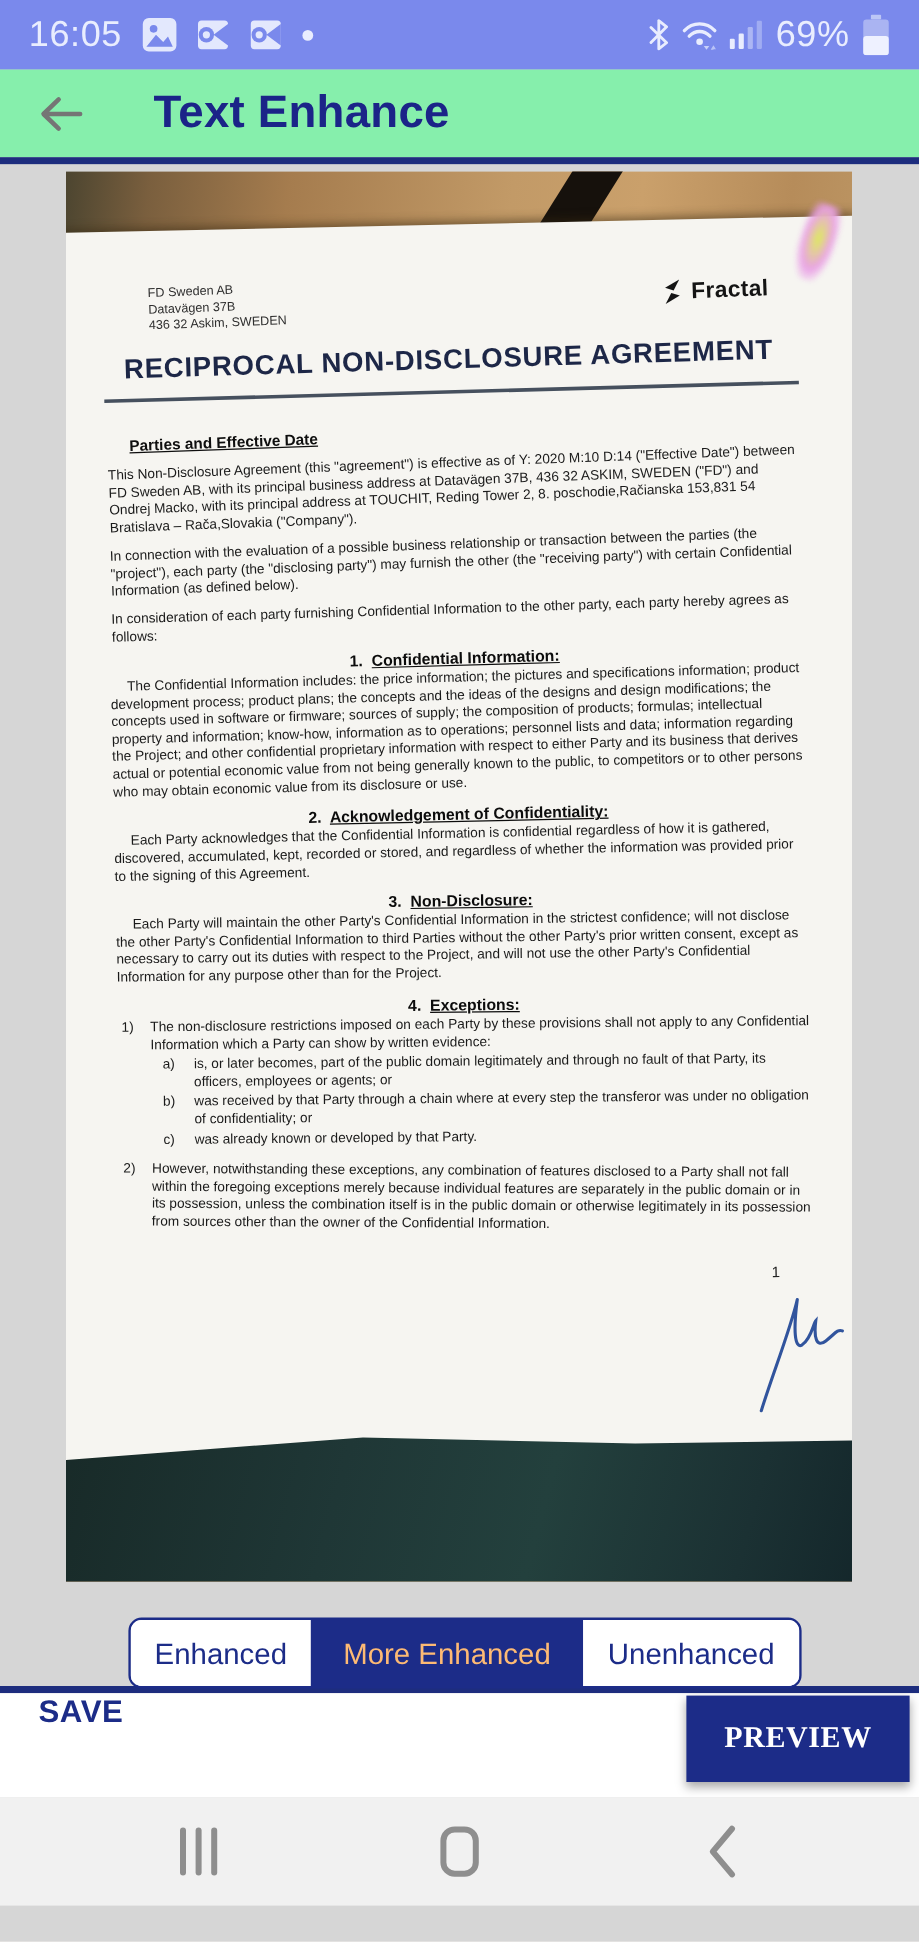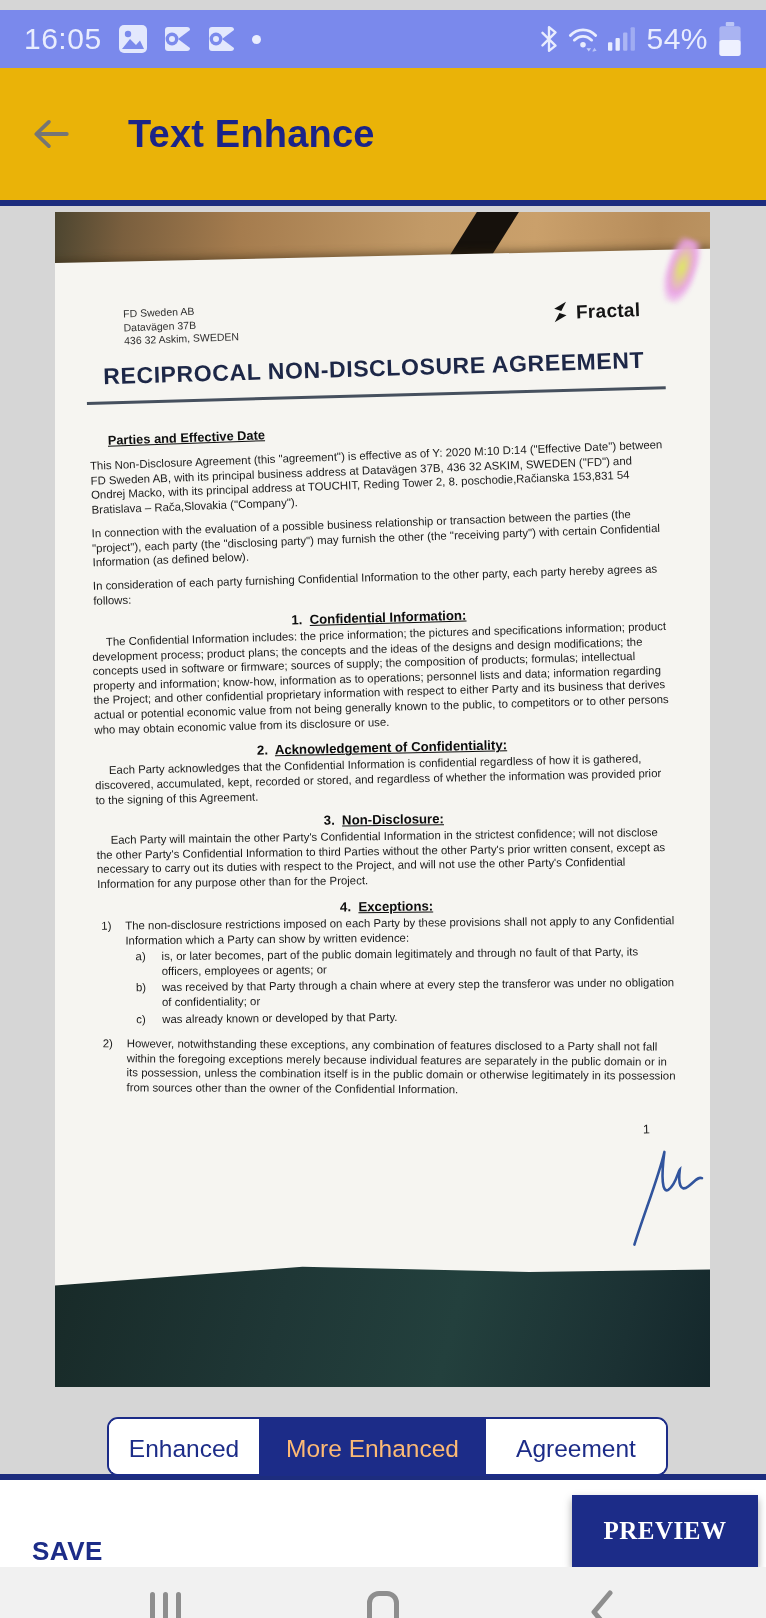--- a/index.html
+++ b/index.html
@@ -1,28 +1,28 @@
 <!DOCTYPE html>
 <html><head>
 <meta charset="utf-8">
 <style>
   html,body{margin:0;padding:0;}
   body{width:766px;height:1618px;font-family:"Liberation Sans",sans-serif;background:#d6d6d6;overflow:hidden;}
   .screen{width:766px;height:1618px;display:flex;flex-direction:column;}
 
   
-  .status-bar{height:58px;background:#7a89ec;display:flex;align-items:center;padding:0 24px;box-sizing:border-box;color:#e9edfe;flex:none;margin-top:10px;}
+  .status-bar{height:58px;background:#7a89ec;display:flex;align-items:center;padding:0 24px;box-sizing:border-box;color:#e9edfe;flex:none;}
   .time{font-size:30px;letter-spacing:.5px;margin-right:16px;}
   .sicon{margin-right:12px;flex:none;}
   .sdot{width:9px;height:9px;border-radius:50%;background:#e9edfe;margin-left:4px;}
   .status-right{margin-left:auto;display:flex;align-items:center;gap:10px;}
   .battery-pct{font-size:30px;letter-spacing:.5px;}
 
   
-  .header{height:132px;background:#eab308;display:flex;align-items:center;flex:none;}
+  .header{height:73px;background:#86efac;display:flex;align-items:center;flex:none;}
   .back-btn{border:none;background:none;padding:0;margin-left:30px;cursor:pointer;display:flex;align-items:center;}
   .page-title{font-size:38px;font-weight:bold;color:#1b2488;margin:0 0 0 56px;letter-spacing:.2px;}
   .header-divider{height:6px;background:#1d2d7e;flex:none;}
 
   
   .content{height:1268px;background:#d6d6d6;position:relative;flex:none;}
 
   .photo{position:absolute;left:55px;top:6px;width:655px;height:1175px;overflow:hidden;
     background:linear-gradient(96deg,#4c4530 0%,#7a5f3e 9%,#a57c4e 24%,#c29a67 48%,#caa06b 62%,#b68c5a 78%,#bf9a68 92%,#8a6f4a 100%);}
   .wood-stripe{position:absolute;left:405px;top:-6px;width:42px;height:66px;background:#16110c;transform:skewX(-32deg);}
@@ -68,21 +68,21 @@
   
   .segmented{position:absolute;left:107px;top:1211px;width:561px;height:59px;display:flex;
     border:2.5px solid #1c2c88;border-radius:11px;overflow:hidden;background:#ffffff;box-sizing:border-box;}
   .seg{border:none;background:#ffffff;color:#1c2c88;font-family:"Liberation Sans",sans-serif;
     font-size:24.5px;font-weight:500;cursor:pointer;padding:16px;}
   .seg.selected{background:#1c2c88;color:#fdba74;}
   .seg1{flex:0 0 150px;} .seg2{flex:0 0 227px;} .seg3{flex:1;}
 
   
   .bottom-divider{height:6px;background:#1d2d7e;flex:none;}
-  .action-bar{height:87px;background:#ffffff;display:flex;align-items:flex-end;padding-left:32px;box-sizing:border-box;flex:none;}
+  .action-bar{height:87px;background:#ffffff;display:flex;align-items:flex-start;padding-left:32px;box-sizing:border-box;flex:none;}
   .text-btn{border:none;background:none;color:#1c2c88;font-family:"Liberation Sans",sans-serif;
     font-size:26px;font-weight:bold;letter-spacing:.5px;cursor:pointer;padding:0;margin-right:38px;}
   .preview-btn{margin-left:auto;margin-right:8px;margin-top:2px;width:186px;height:72px;border:none;
     background:#1c2c88;color:#ffffff;font-family:Liberation Serif, serif;font-size:25px;font-weight:bold;
     letter-spacing:.5px;cursor:pointer;box-shadow:0 4px 8px rgba(0,0,0,.35);}
 
   .nav-bar{height:90px;background:#f1f1f1;display:flex;align-items:center;justify-content:space-between;
     padding:0 135px;box-sizing:border-box;flex:none;}
   .nav-btn{border:none;background:none;cursor:pointer;padding:0;display:flex;align-items:center;justify-content:center;width:60px;height:60px;}
   .recent-bars{display:flex;gap:8px;}
@@ -124,21 +124,21 @@
         <circle cx="13" cy="16" r="2.4" fill="#e9edfe"></circle>
         <path d="M16 19 L20 19 L18 21.8 Z" fill="#c9d2fa"></path>
         <path d="M23 21.8 L23 19 L21 21.8 Z M21.2 21.5 L24.8 21.5 L23 18.6 Z" fill="#c9d2fa" opacity=".8"></path>
       </svg>
       <svg width="28" height="24" viewBox="0 0 26 22">
         <rect x="0" y="14" width="4" height="8" rx="1" fill="#e9edfe"></rect>
         <rect x="7" y="10" width="4" height="12" rx="1" fill="#e9edfe"></rect>
         <rect x="14" y="5" width="4" height="17" rx="1" fill="#e9edfe" opacity=".45"></rect>
         <rect x="21" y="0" width="4" height="22" rx="1" fill="#e9edfe" opacity=".35"></rect>
       </svg>
-      <span class="battery-pct">54%</span>
+      <span class="battery-pct">69%</span>
       <svg width="24" height="34" viewBox="0 0 22 32">
         <rect x="7" y="0" width="8" height="4" rx="1" fill="#bcc6f6"></rect>
         <rect x="1" y="4" width="20" height="28" rx="2.5" fill="#aab4f2"></rect>
         <rect x="1" y="17" width="20" height="15" rx="2.5" fill="#eef1ff"></rect>
       </svg>
     </div>
   </div>
 
   <div class="header">
     <button class="back-btn">
@@ -238,21 +238,21 @@
         </svg>
       </div>
 
       <div class="fabric"></div>
       <div class="smudge"></div>
     </div>
 
     <div class="segmented">
       <button class="seg seg1">Enhanced</button>
       <button class="seg seg2 selected">More Enhanced</button>
-      <button class="seg seg3">Agreement</button>
+      <button class="seg seg3">Unenhanced</button>
     </div>
   </div>
 
   <div class="bottom-divider"></div>
   <div class="action-bar">
     <button class="text-btn">SAVE</button>
     <button class="preview-btn">PREVIEW</button>
   </div>
 
   <div class="nav-bar">

